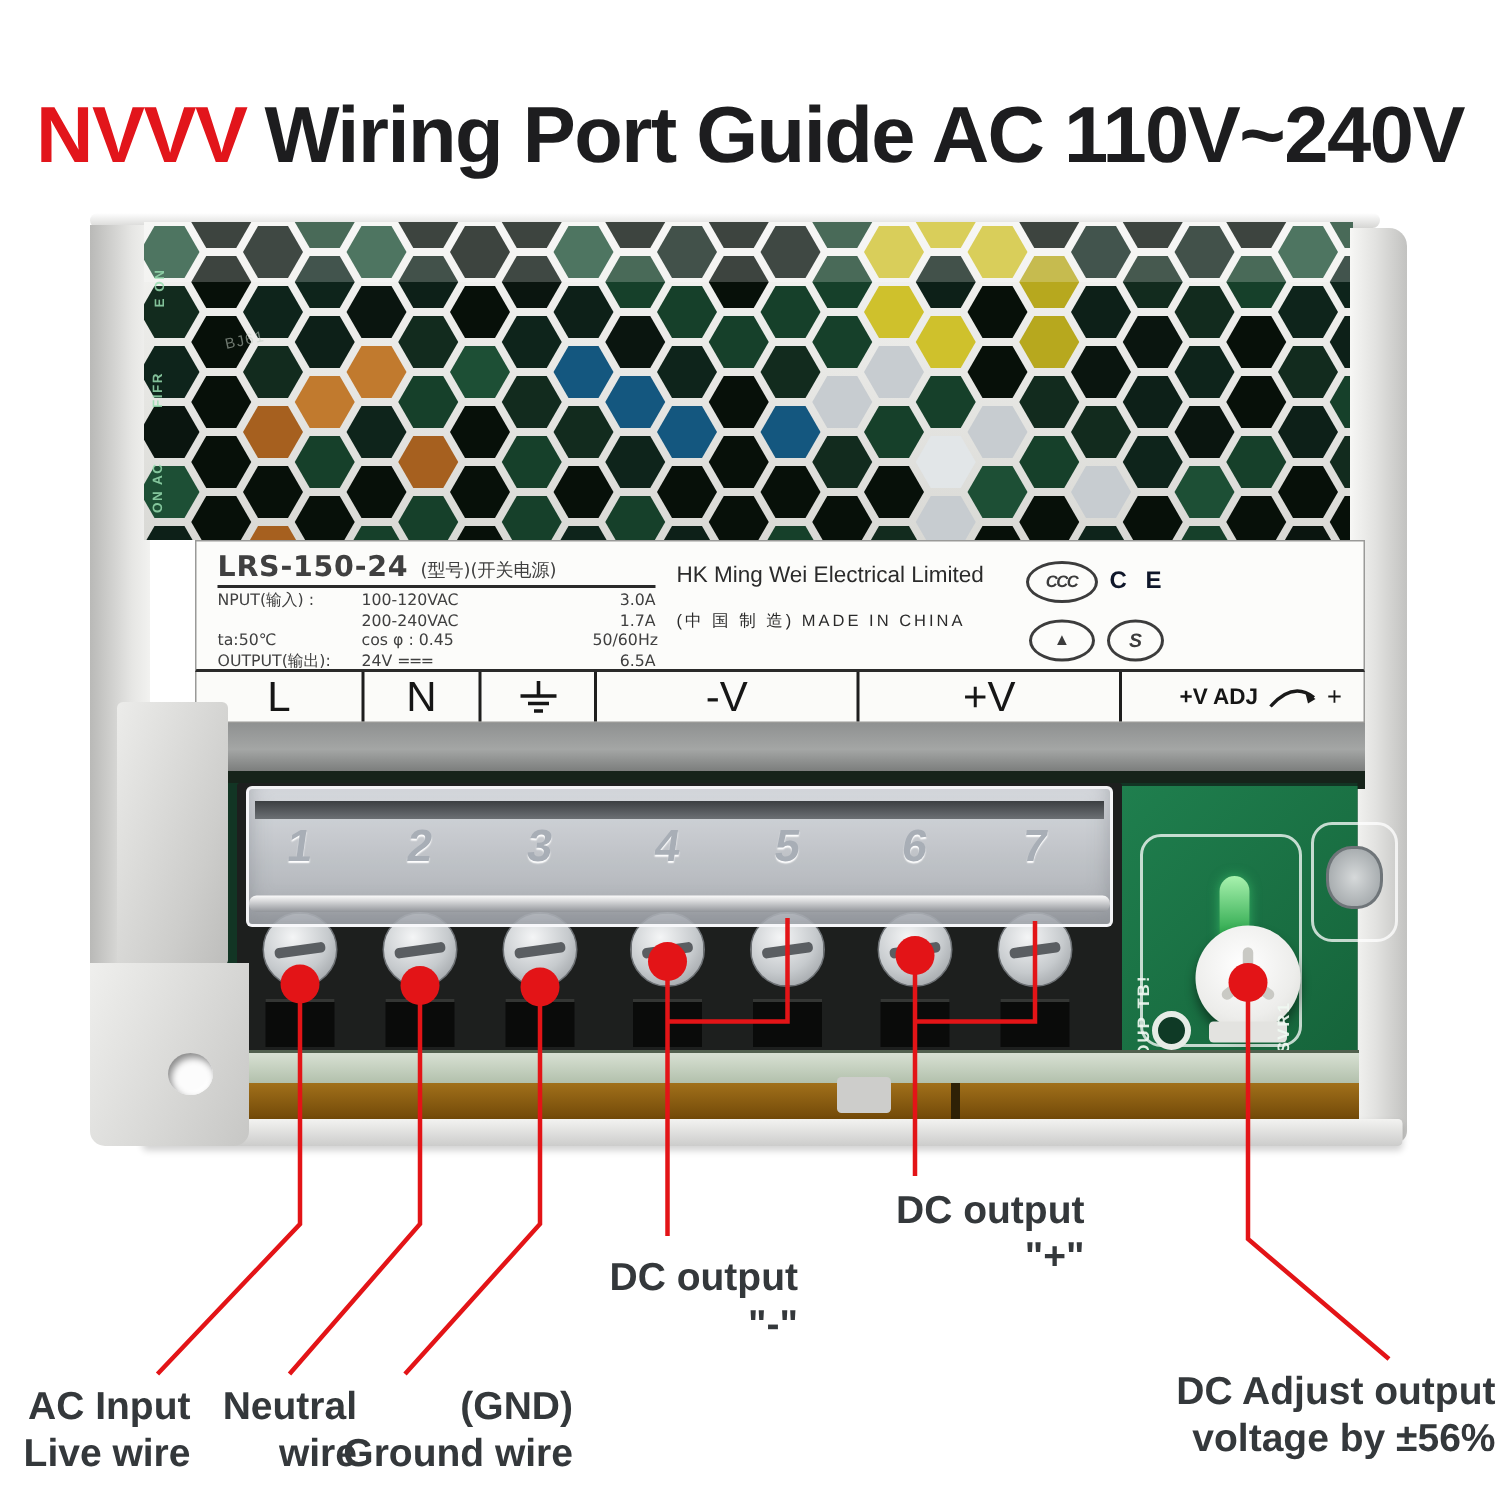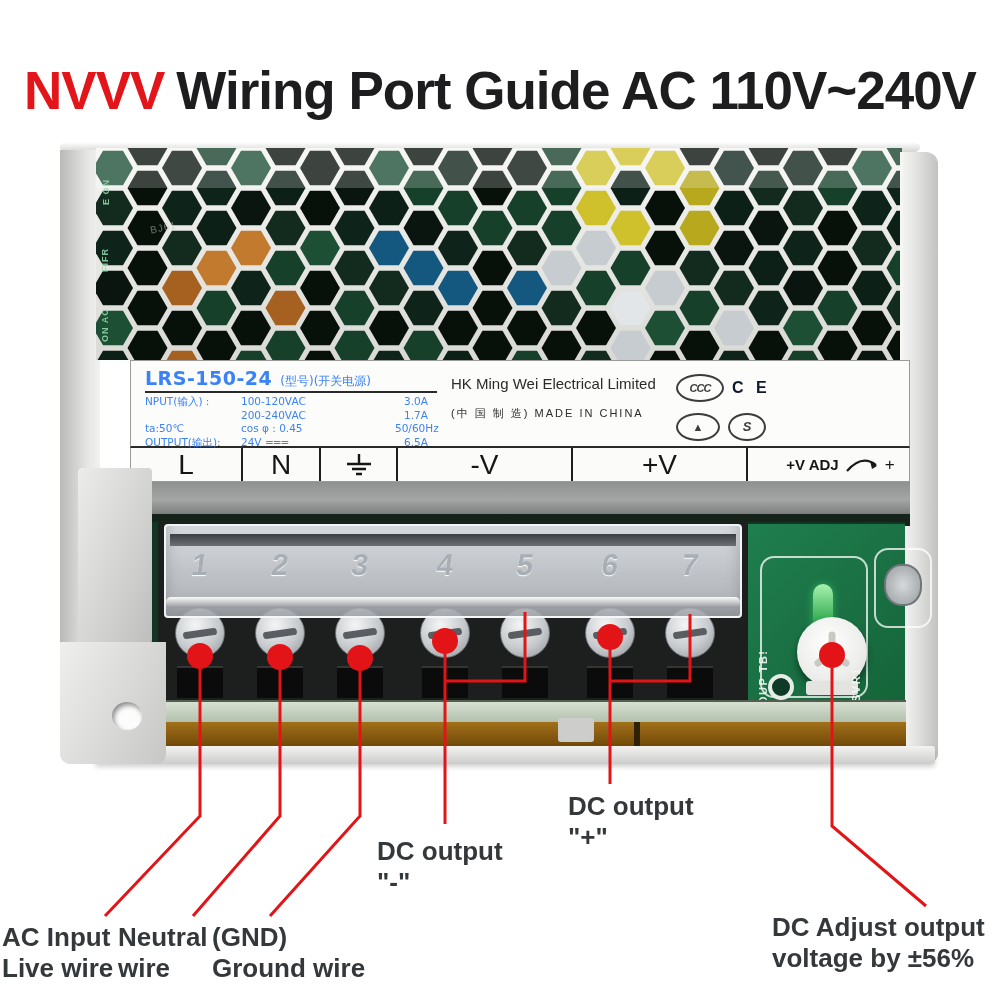--- a/index.html
+++ b/index.html
@@ -26,30 +26,30 @@
       font-size:10px;letter-spacing:1px;}
 
   
   .label{left:130px;top:360px;width:780px;height:88px;background:#fcfcfa;
          border:1px solid #9a9a98;border-bottom:2px solid #2a2a2a;box-sizing:border-box;
          display:flex;padding:6px 8px 2px 14px;}
   .logo-col{width:128px;}
   .logo-brand{color:#e2151b;font-size:33px;font-weight:bold;letter-spacing:-1px;line-height:1;}
   .logo-reg{font-size:11px;color:#e2151b;vertical-align:super;font-weight:bold;}
   .logo-icons{margin-top:10px;display:flex;gap:14px;align-items:center;}
-  .spec-col{width:292px;font-family:"DejaVu Sans",sans-serif;color:#3b82f6;}
+  .spec-col{width:292px;font-family:"DejaVu Sans",sans-serif;color:#404040;}
   .model-line{display:flex;align-items:baseline;border-bottom:2px solid #2a2a2a;padding-bottom:1px;}
   .model{font-size:19px;font-weight:bold;letter-spacing:.5px;}
   .model-note{font-size:12px;padding-left:8px;}
   .specrow{display:flex;font-size:10.5px;line-height:1.3;}
-  .sc1{width:96px;} .sc2{flex:1;} .sc3{width:42px;text-align:center;margin-left:48px;}
+  .sc1{width:96px;} .sc2{flex:1;} .sc3{width:42px;text-align:right;margin-left:48px;}
   .co-col{width:225px;padding-left:14px;color:#2b2b2b;}
   .company{font-size:15px;margin-top:8px;}
   .madein{font-size:11px;letter-spacing:2px;margin-top:14px;}
-  .cert-col{width:110px;display:flex;flex-wrap:wrap;align-items:center;justify-content:flex-start;gap:4px 8px;padding-top:4px;}
+  .cert-col{width:110px;display:flex;flex-wrap:wrap;align-items:center;justify-content:center;gap:4px 8px;padding-top:4px;}
   .oval{border:2px solid #3c3c3c;border-radius:50%;display:flex;align-items:center;justify-content:center;color:#3c3c3c;}
   .ccc{width:44px;height:24px;font-size:11px;font-weight:bold;font-style:italic;letter-spacing:-1px;}
   .ce{font-size:16px;font-weight:bold;color:#0f172a;letter-spacing:4px;}
   .alt{width:40px;height:24px;font-size:11px;}
   .smark{width:34px;height:24px;font-size:13px;font-weight:bold;font-style:italic;}
 
   
   .termrow{left:130px;top:448px;width:780px;height:34px;background:#fbfbf9;display:flex;
            border:1px solid #9a9a98;border-top:none;box-sizing:border-box;}
   .tcell{display:flex;align-items:center;justify-content:center;font-size:28px;color:#161616;
@@ -110,21 +110,21 @@
   .baselip{left:95px;top:746px;width:840px;height:18px;border-radius:3px;
            background:linear-gradient(#f3f3f1,#cccccb);box-shadow:0 3px 5px rgba(0,0,0,.18);}
   .cornerL{left:60px;top:642px;width:106px;height:122px;border-radius:0 0 10px 10px;
            background:linear-gradient(115deg,#efefed,#c7c7c5);}
   .mhole{left:112px;top:702px;width:30px;height:28px;border-radius:50%;background:#fcfcfc;
          box-shadow:inset 2px 3px 5px rgba(0,0,0,.45),inset -2px -2px 3px rgba(255,255,255,.9);}
 
   
   .annsvg{left:0;top:0;width:1000px;height:1000px;pointer-events:none;}
   .ann{position:absolute;color:#34383b;font-size:26px;font-weight:bold;
-       text-align:left;line-height:1.2;}
+       text-align:right;line-height:1.2;}
 </style>
 </head>
 <body>
 
 <div class="scene">
 
   <div class="title">
     <span class="brand">NVVV</span><span>Wiring Port Guide AC 110V~240V</span>
   </div>
 

